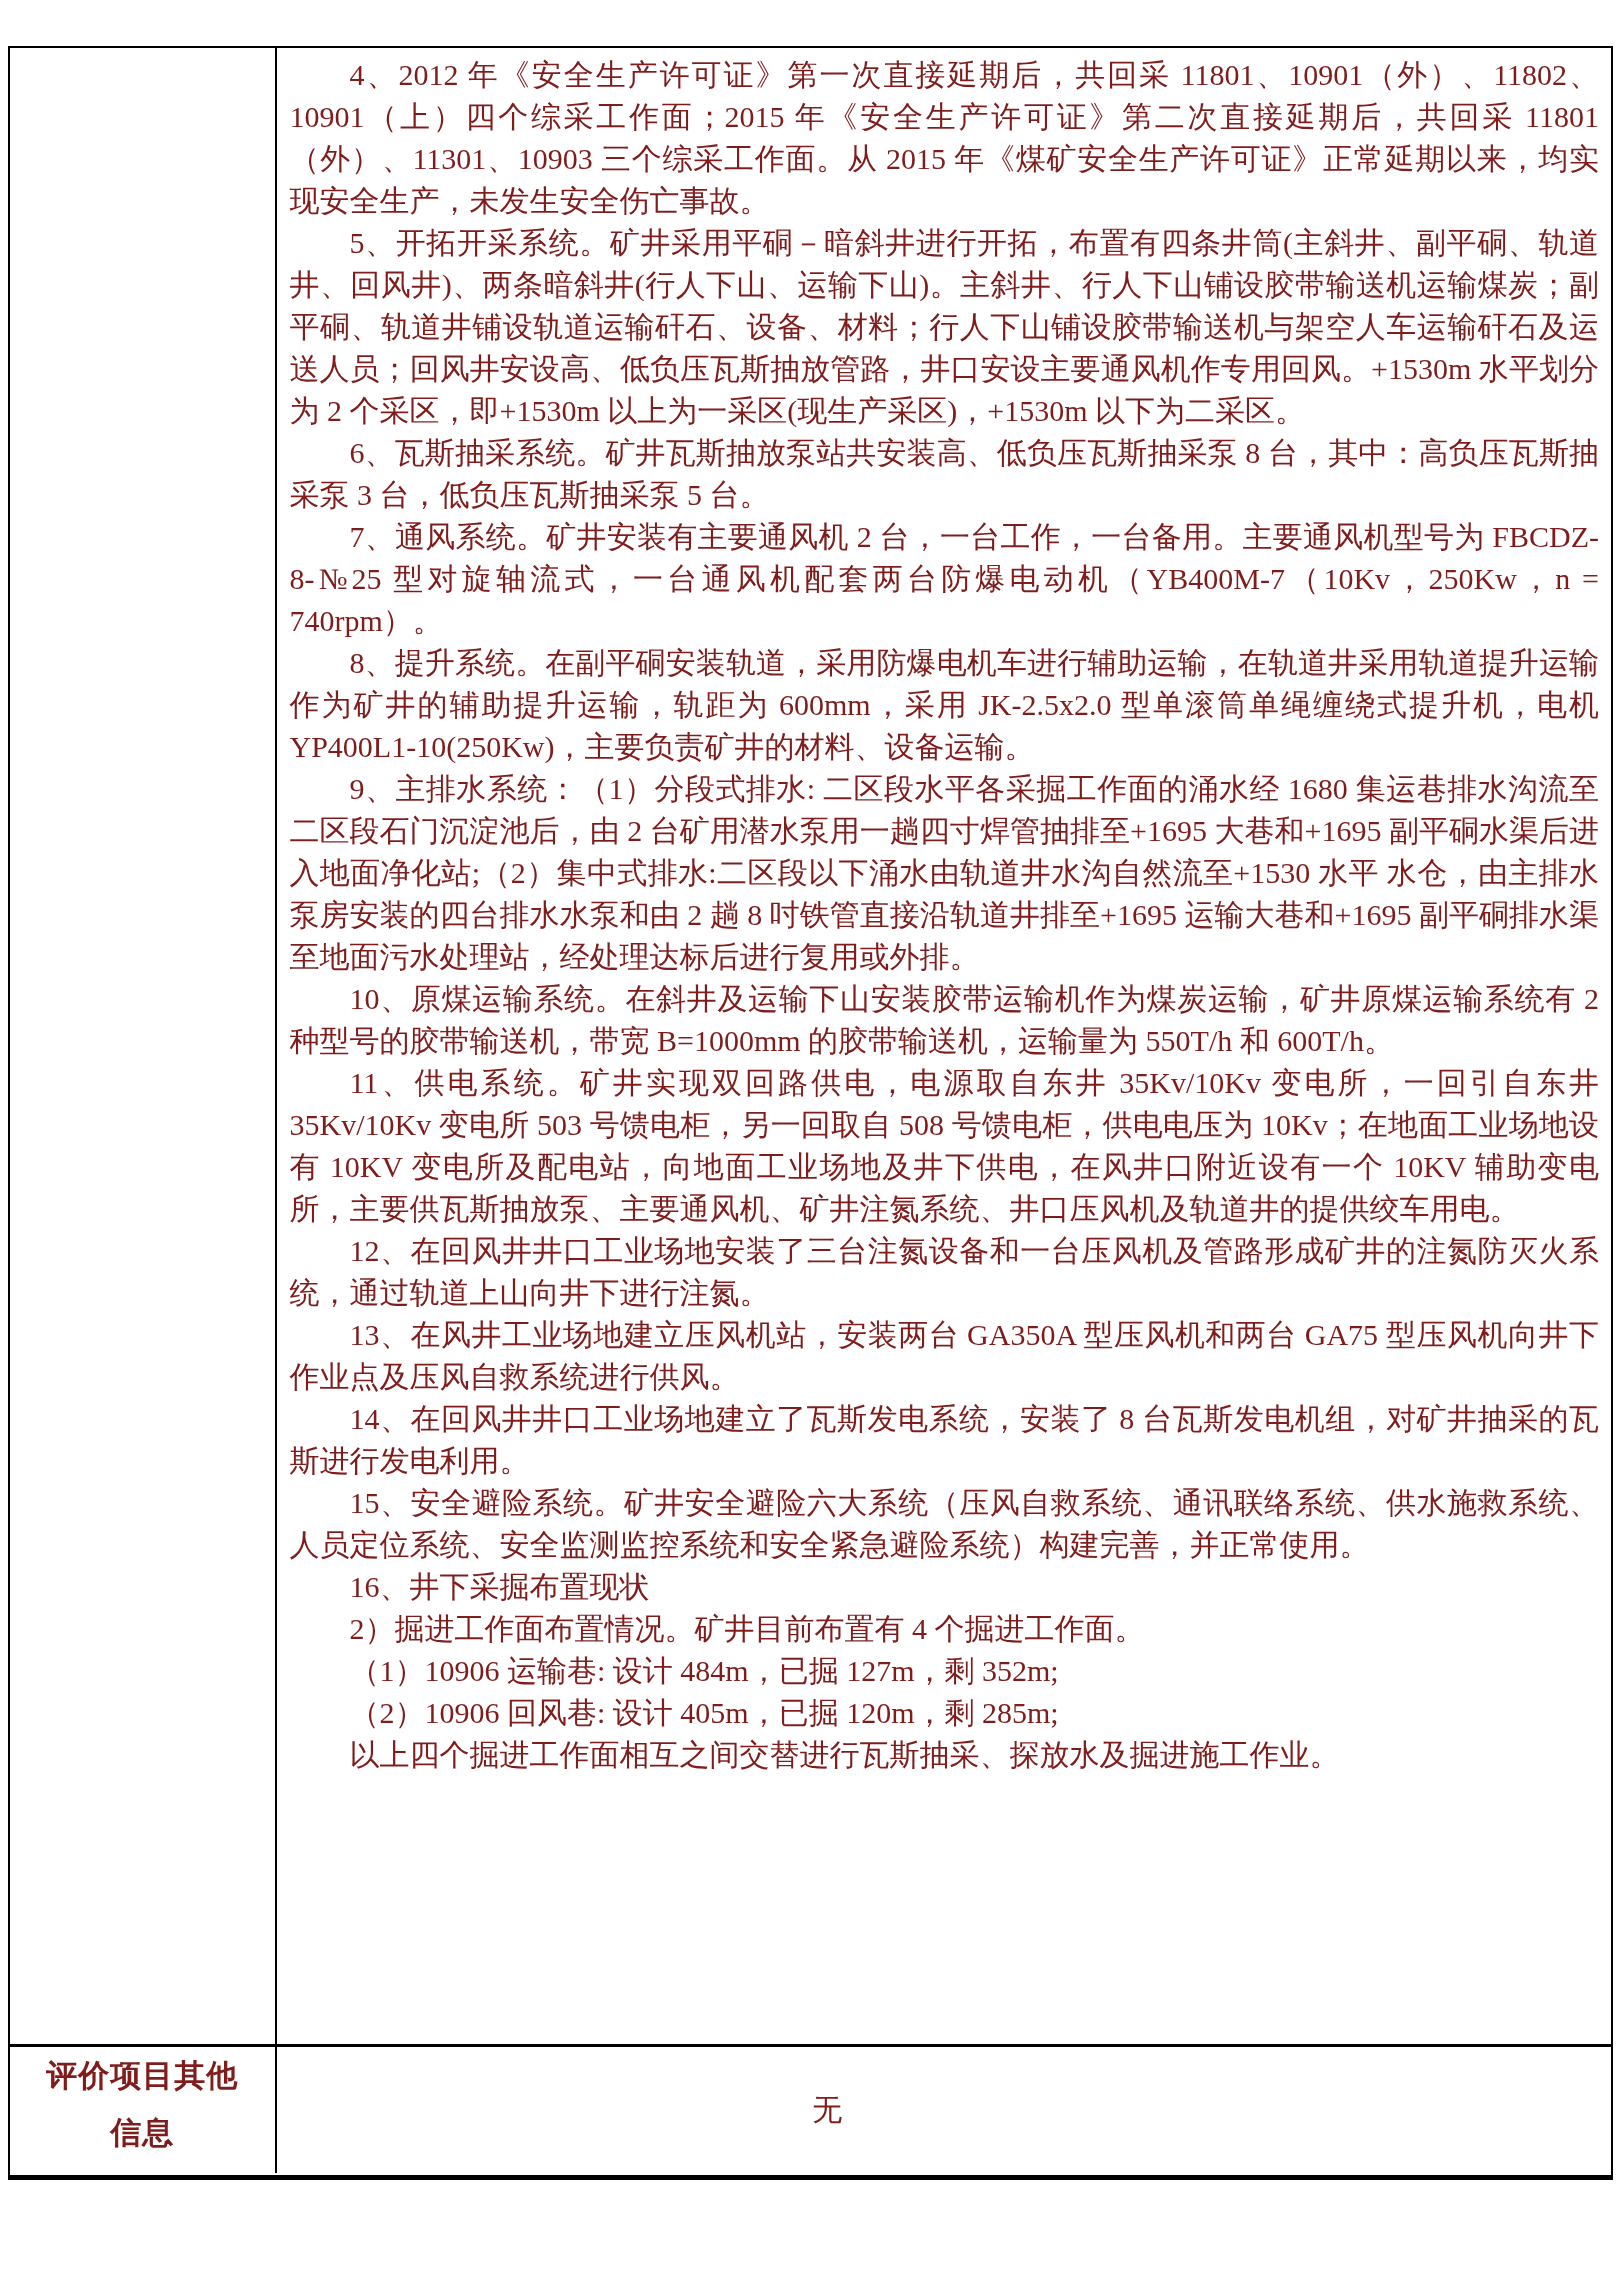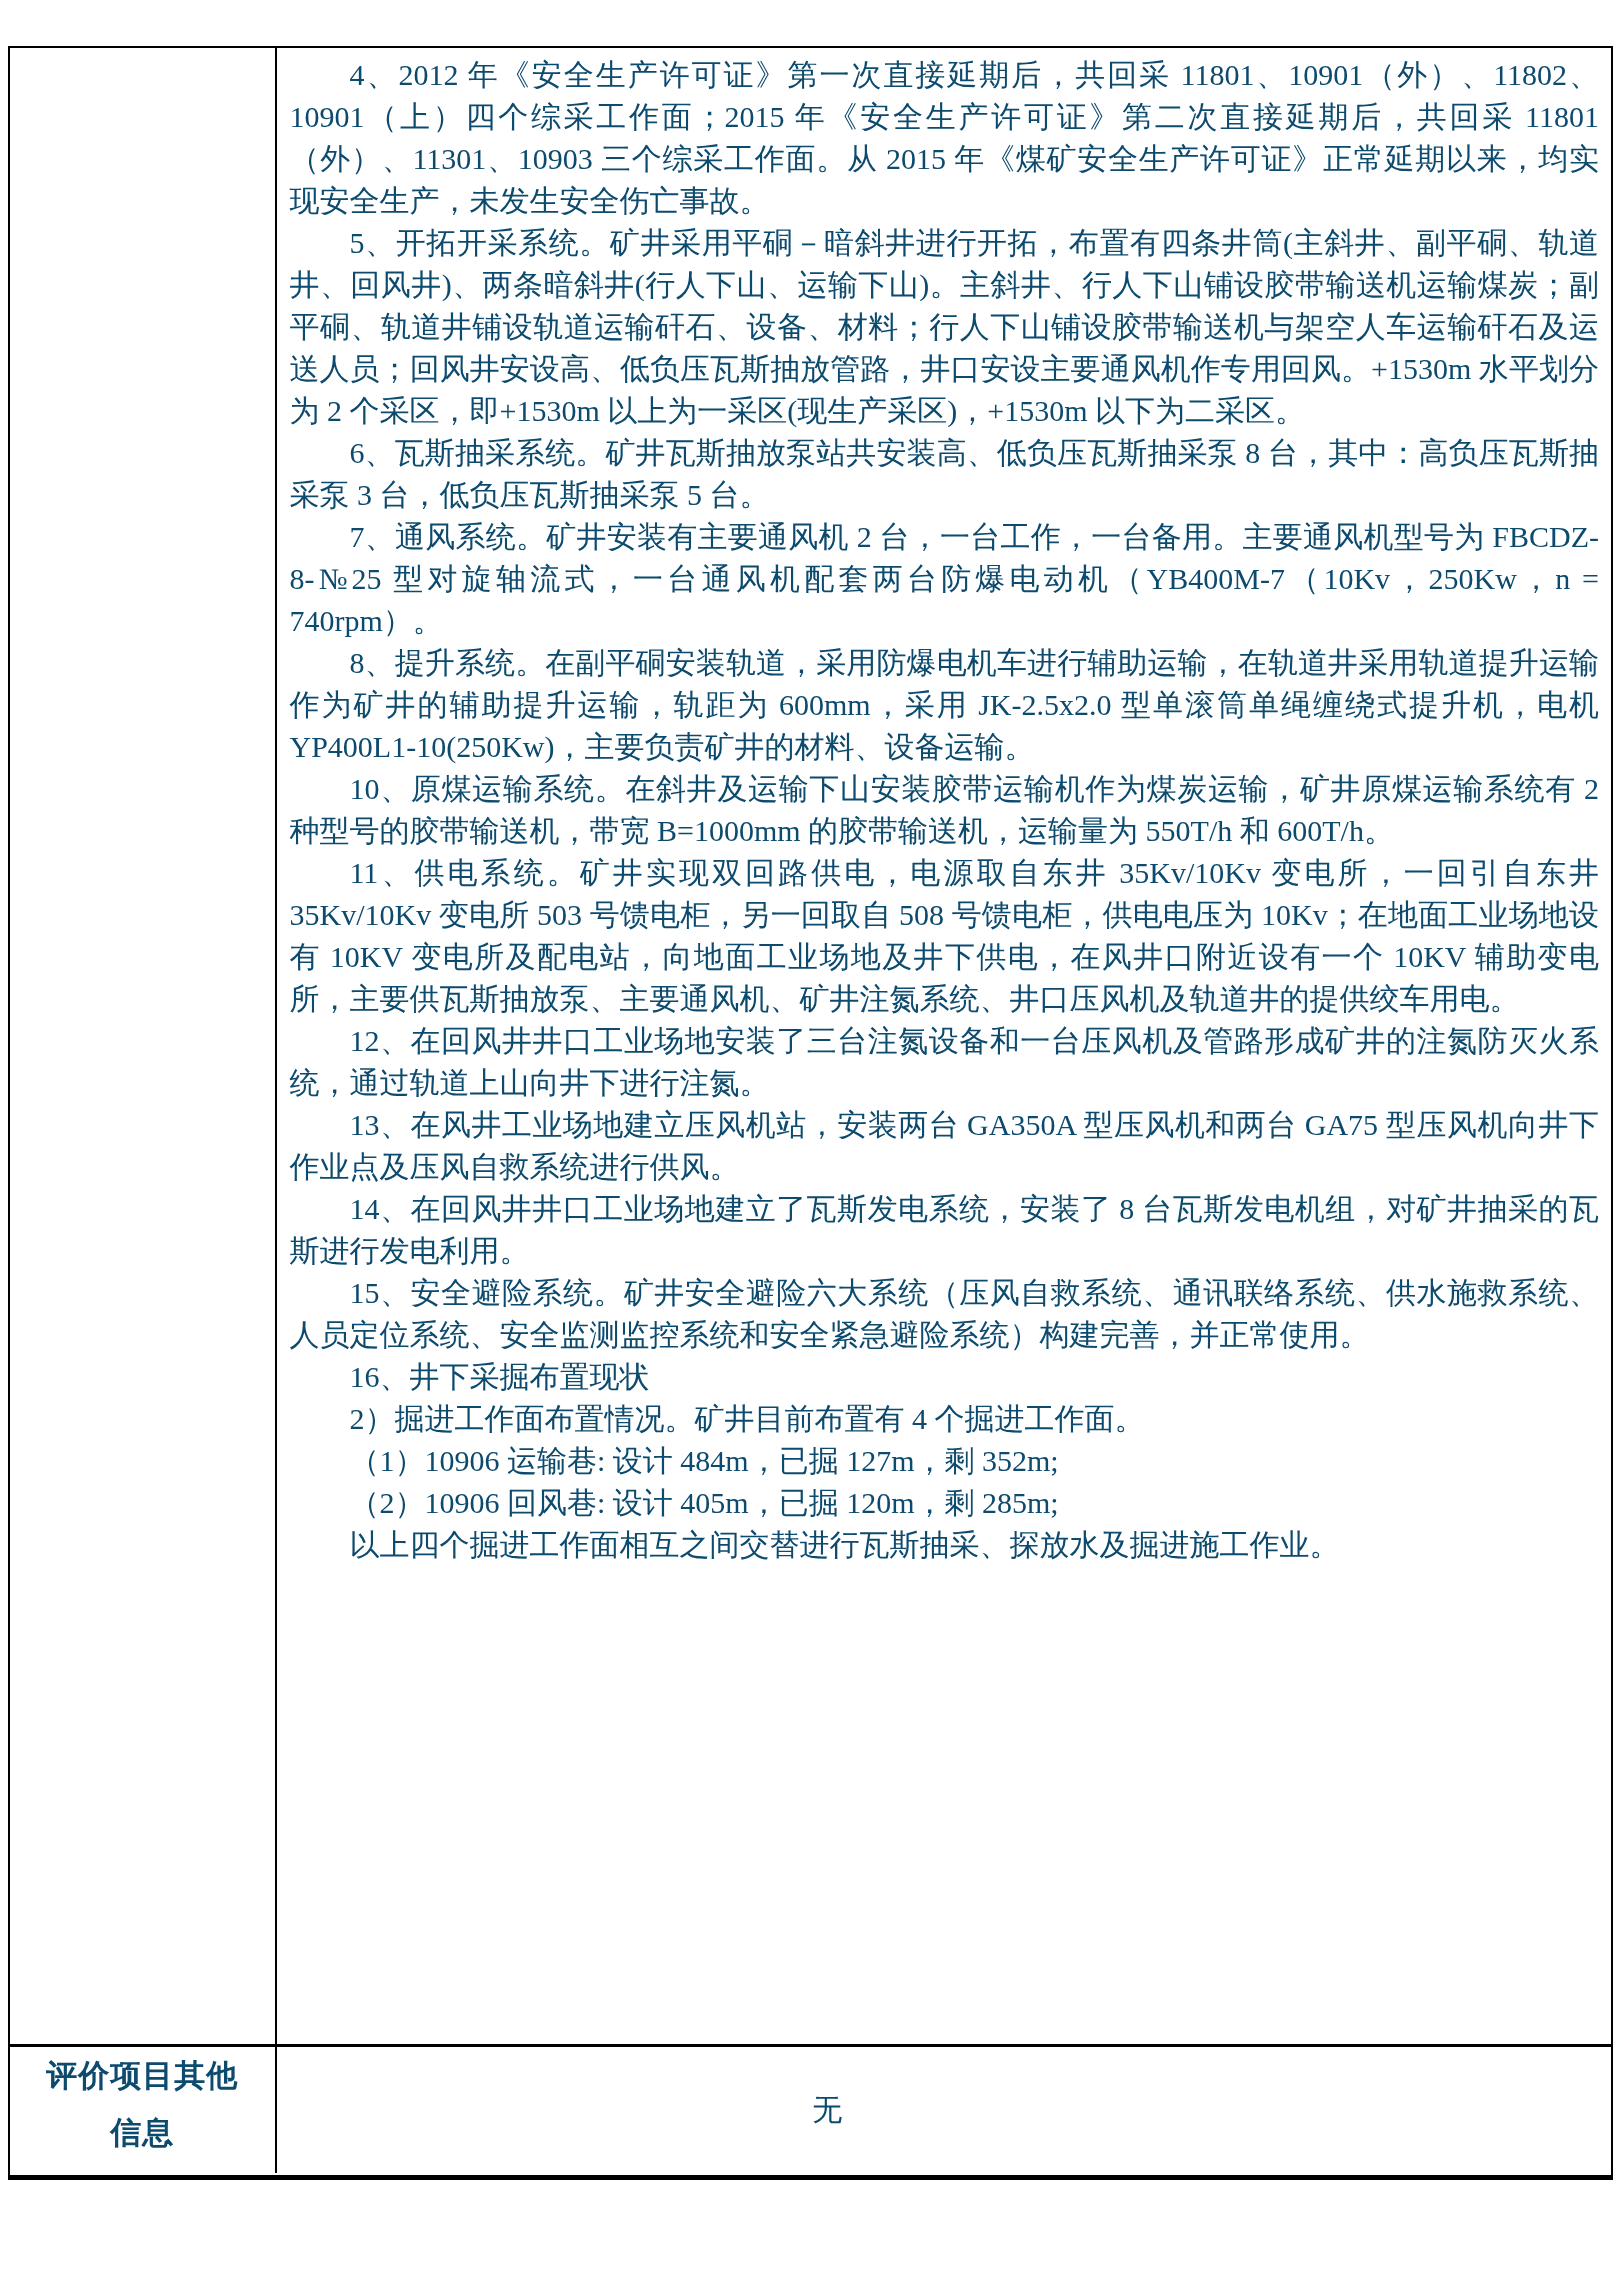--- a/index.html
+++ b/index.html
@@ -2,21 +2,21 @@
 <html><head>
 <meta charset="utf-8">
 <style>
   * { margin:0; padding:0; box-sizing:border-box; }
   html,body { background:#e8e8e8; }
   .page {
     position:relative;
     width:1621px; height:2293px;
     background:#ffffff;
     font-family:"Liberation Serif","DejaVu Serif",serif;
-    color:#0c4a6e;
+    color:#7f1d1d;
     margin:0 auto;
     overflow:hidden;
   }
   .doc-table {
     position:absolute;
     left:7.8px; top:46px;
     width:1605px; height:2134px;
     border:2.9px solid #000;
     border-bottom-width:5.9px;
     background:#fff;
@@ -69,20 +69,21 @@
 
     <div class="row row-main">
       <div class="label-col"></div>
       <div class="content-col">
         <div class="main-content">
             <p class="para">4、2012 年《安全生产许可证》第一次直接延期后，共回采 11801、10901（外）、11802、10901（上）四个综采工作面；2015 年《安全生产许可证》第二次直接延期后，共回采 11801（外）、11301、10903 三个综采工作面。从 2015 年《煤矿安全生产许可证》正常延期以来，均实现安全生产，未发生安全伤亡事故。</p>
             <p class="para">5、开拓开采系统。矿井采用平硐－暗斜井进行开拓，布置有四条井筒(主斜井、副平硐、轨道井、回风井)、两条暗斜井(行人下山、运输下山)。主斜井、行人下山铺设胶带输送机运输煤炭；副平硐、轨道井铺设轨道运输矸石、设备、材料；行人下山铺设胶带输送机与架空人车运输矸石及运送人员；回风井安设高、低负压瓦斯抽放管路，井口安设主要通风机作专用回风。+1530m 水平划分为 2 个采区，即+1530m 以上为一采区(现生产采区)，+1530m 以下为二采区。</p>
             <p class="para">6、瓦斯抽采系统。矿井瓦斯抽放泵站共安装高、低负压瓦斯抽采泵 8 台，其中：高负压瓦斯抽采泵 3 台，低负压瓦斯抽采泵 5 台。</p>
             <p class="para">7、通风系统。矿井安装有主要通风机 2 台，一台工作，一台备用。主要通风机型号为 FBCDZ-8-№25 型对旋轴流式，一台通风机配套两台防爆电动机（YB400M-7（10Kv，250Kw，n = 740rpm）。</p>
             <p class="para">8、提升系统。在副平硐安装轨道，采用防爆电机车进行辅助运输，在轨道井采用轨道提升运输作为矿井的辅助提升运输，轨距为 600mm，采用 JK-2.5x2.0 型单滚筒单绳缠绕式提升机，电机 YP400L1-10(250Kw)，主要负责矿井的材料、设备运输。</p>
+            <p class="para">9、主排水系统：（1）分段式排水: 二区段水平各采掘工作面的涌水经 1680 集运巷排水沟流至二区段石门沉淀池后，由 2 台矿用潜水泵用一趟四寸焊管抽排至+1695 大巷和+1695 副平硐水渠后进入地面净化站;（2）集中式排水:二区段以下涌水由轨道井水沟自然流至+1530 水平 水仓，由主排水泵房安装的四台排水水泵和由 2 趟 8 吋铁管直接沿轨道井排至+1695 运输大巷和+1695 副平硐排水渠至地面污水处理站，经处理达标后进行复用或外排。</p>
             <p class="para">10、原煤运输系统。在斜井及运输下山安装胶带运输机作为煤炭运输，矿井原煤运输系统有 2 种型号的胶带输送机，带宽 B=1000mm 的胶带输送机，运输量为 550T/h 和 600T/h。</p>
             <p class="para">11、供电系统。矿井实现双回路供电，电源取自东井 35Kv/10Kv 变电所，一回引自东井 35Kv/10Kv 变电所 503 号馈电柜，另一回取自 508 号馈电柜，供电电压为 10Kv；在地面工业场地设有 10KV 变电所及配电站，向地面工业场地及井下供电，在风井口附近设有一个 10KV 辅助变电所，主要供瓦斯抽放泵、主要通风机、矿井注氮系统、井口压风机及轨道井的提供绞车用电。</p>
             <p class="para">12、在回风井井口工业场地安装了三台注氮设备和一台压风机及管路形成矿井的注氮防灭火系统，通过轨道上山向井下进行注氮。</p>
             <p class="para">13、在风井工业场地建立压风机站，安装两台 GA350A 型压风机和两台 GA75 型压风机向井下作业点及压风自救系统进行供风。</p>
             <p class="para">14、在回风井井口工业场地建立了瓦斯发电系统，安装了 8 台瓦斯发电机组，对矿井抽采的瓦斯进行发电利用。</p>
             <p class="para">15、安全避险系统。矿井安全避险六大系统（压风自救系统、通讯联络系统、供水施救系统、人员定位系统、安全监测监控系统和安全紧急避险系统）构建完善，并正常使用。</p>
             <p class="para">16、井下采掘布置现状</p>
             <p class="para">2）掘进工作面布置情况。矿井目前布置有 4 个掘进工作面。</p>
             <p class="para">（1）10906 运输巷: 设计 484m，已掘 127m，剩 352m;</p>
             <p class="para">（2）10906 回风巷: 设计 405m，已掘 120m，剩 285m;</p>

